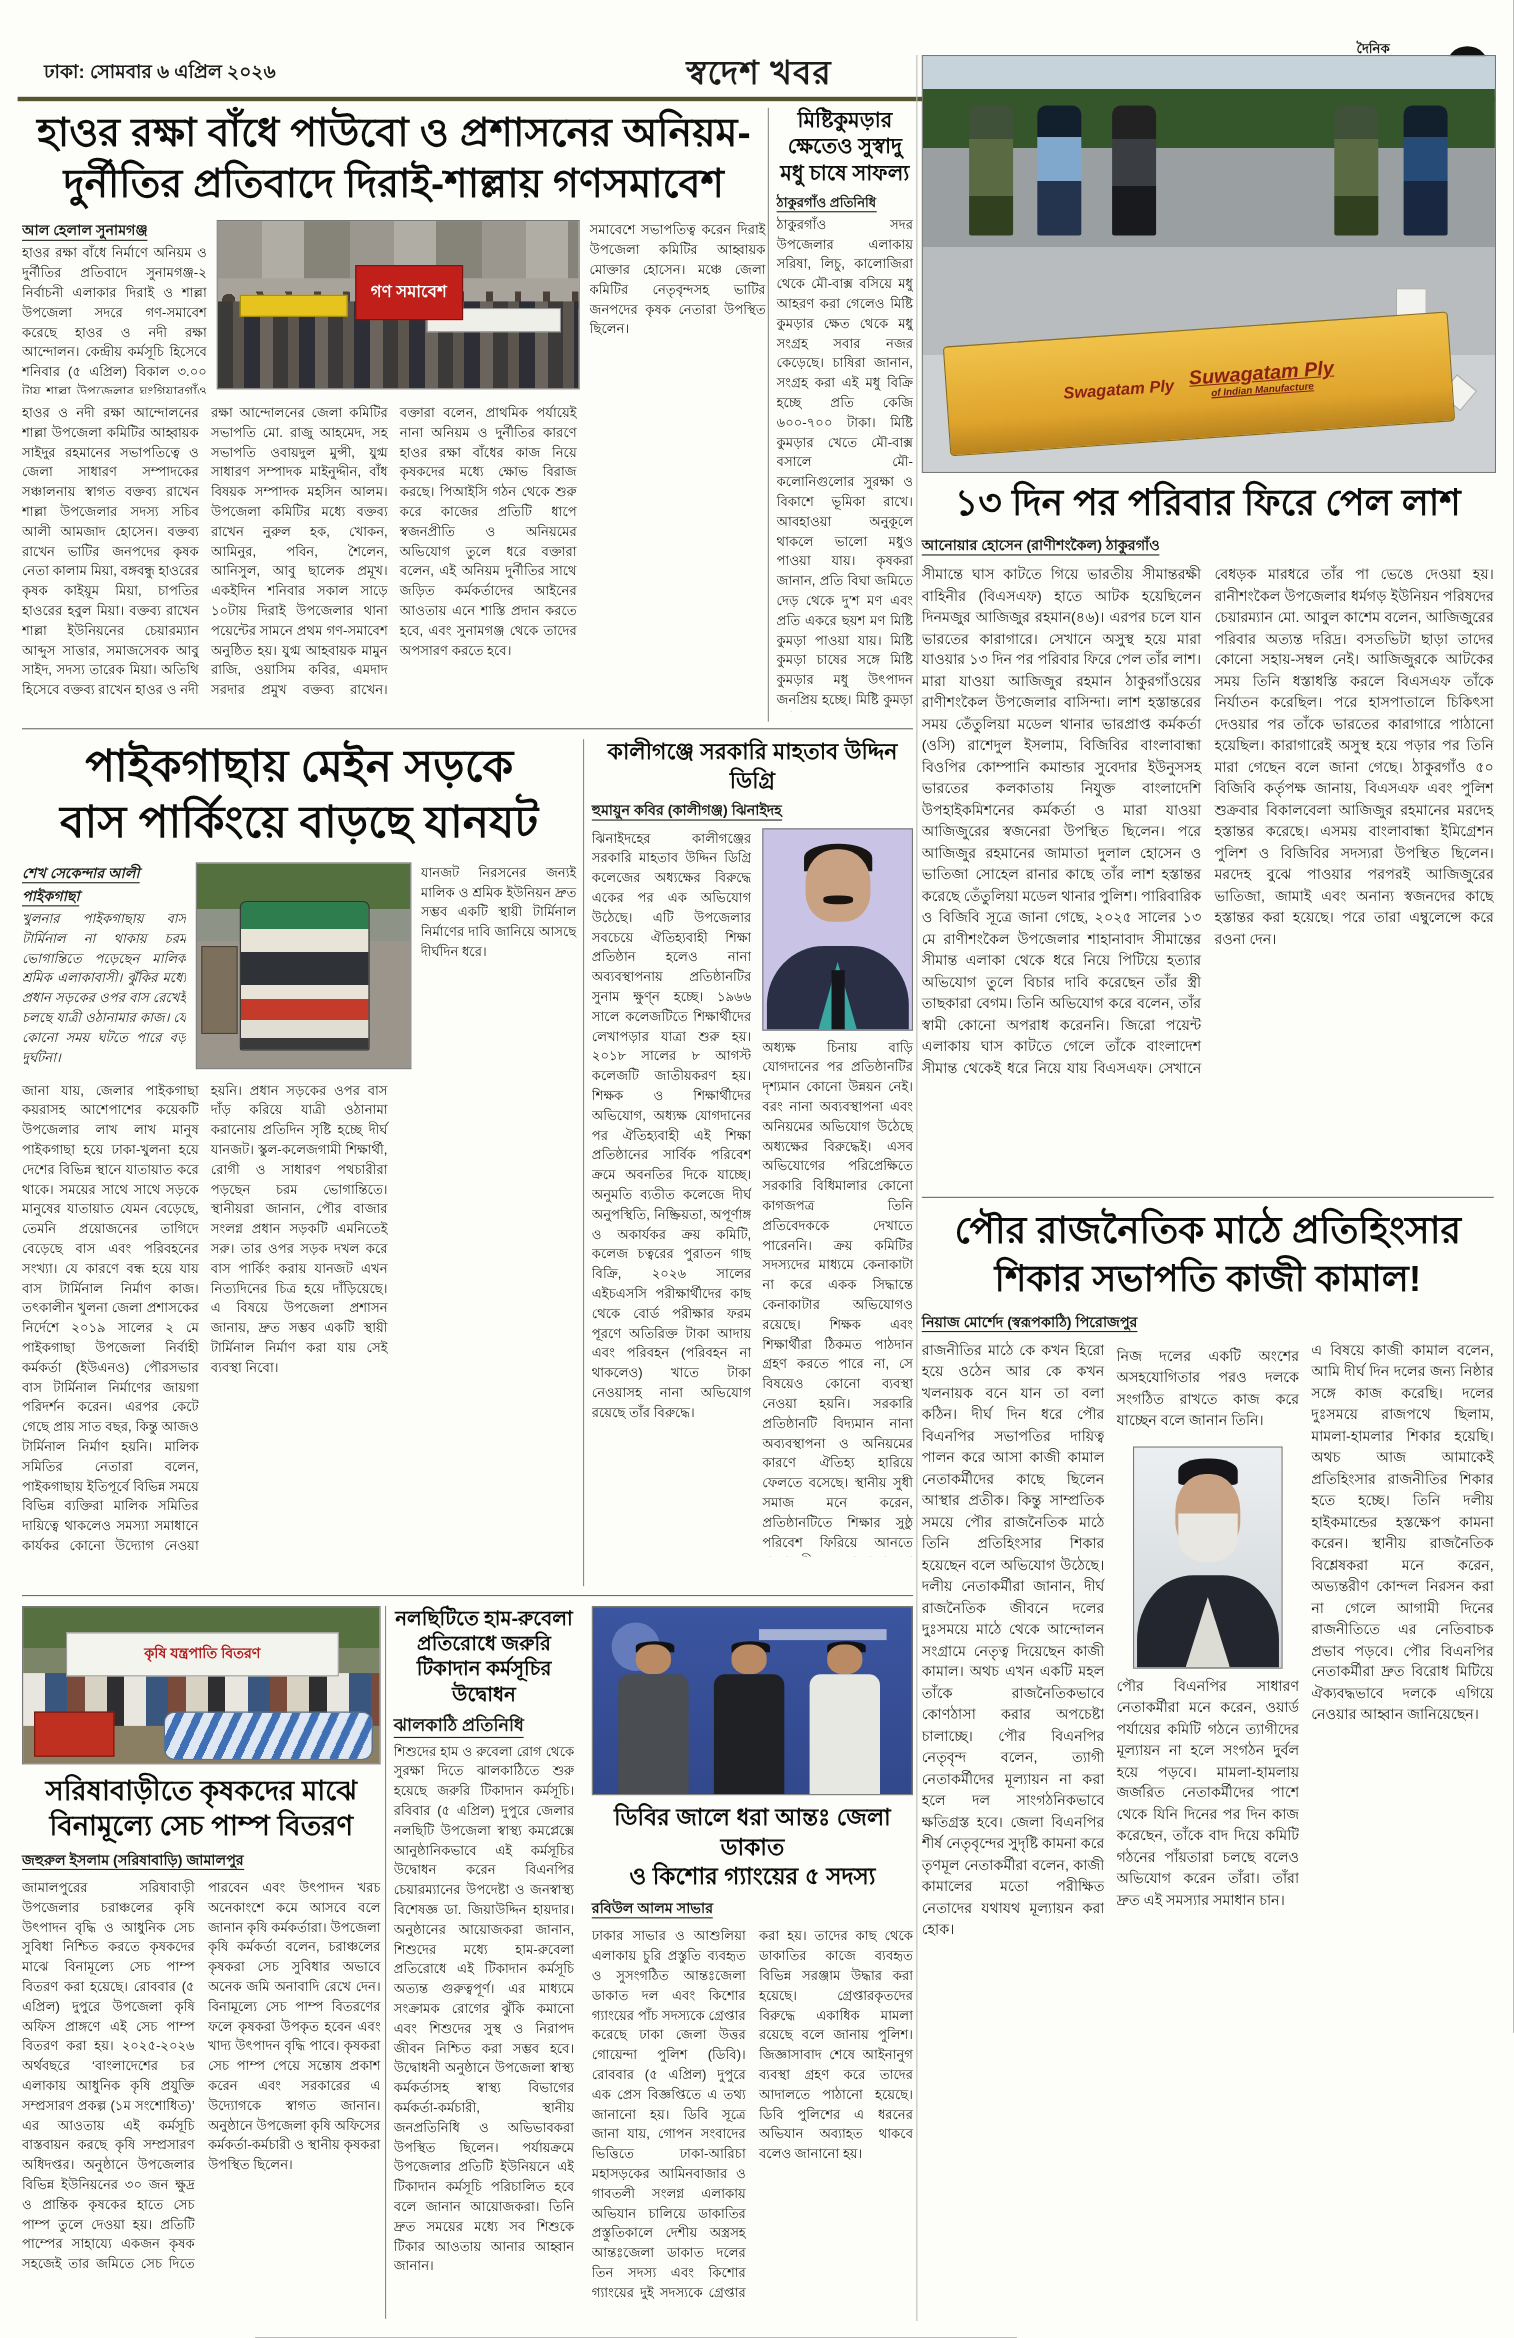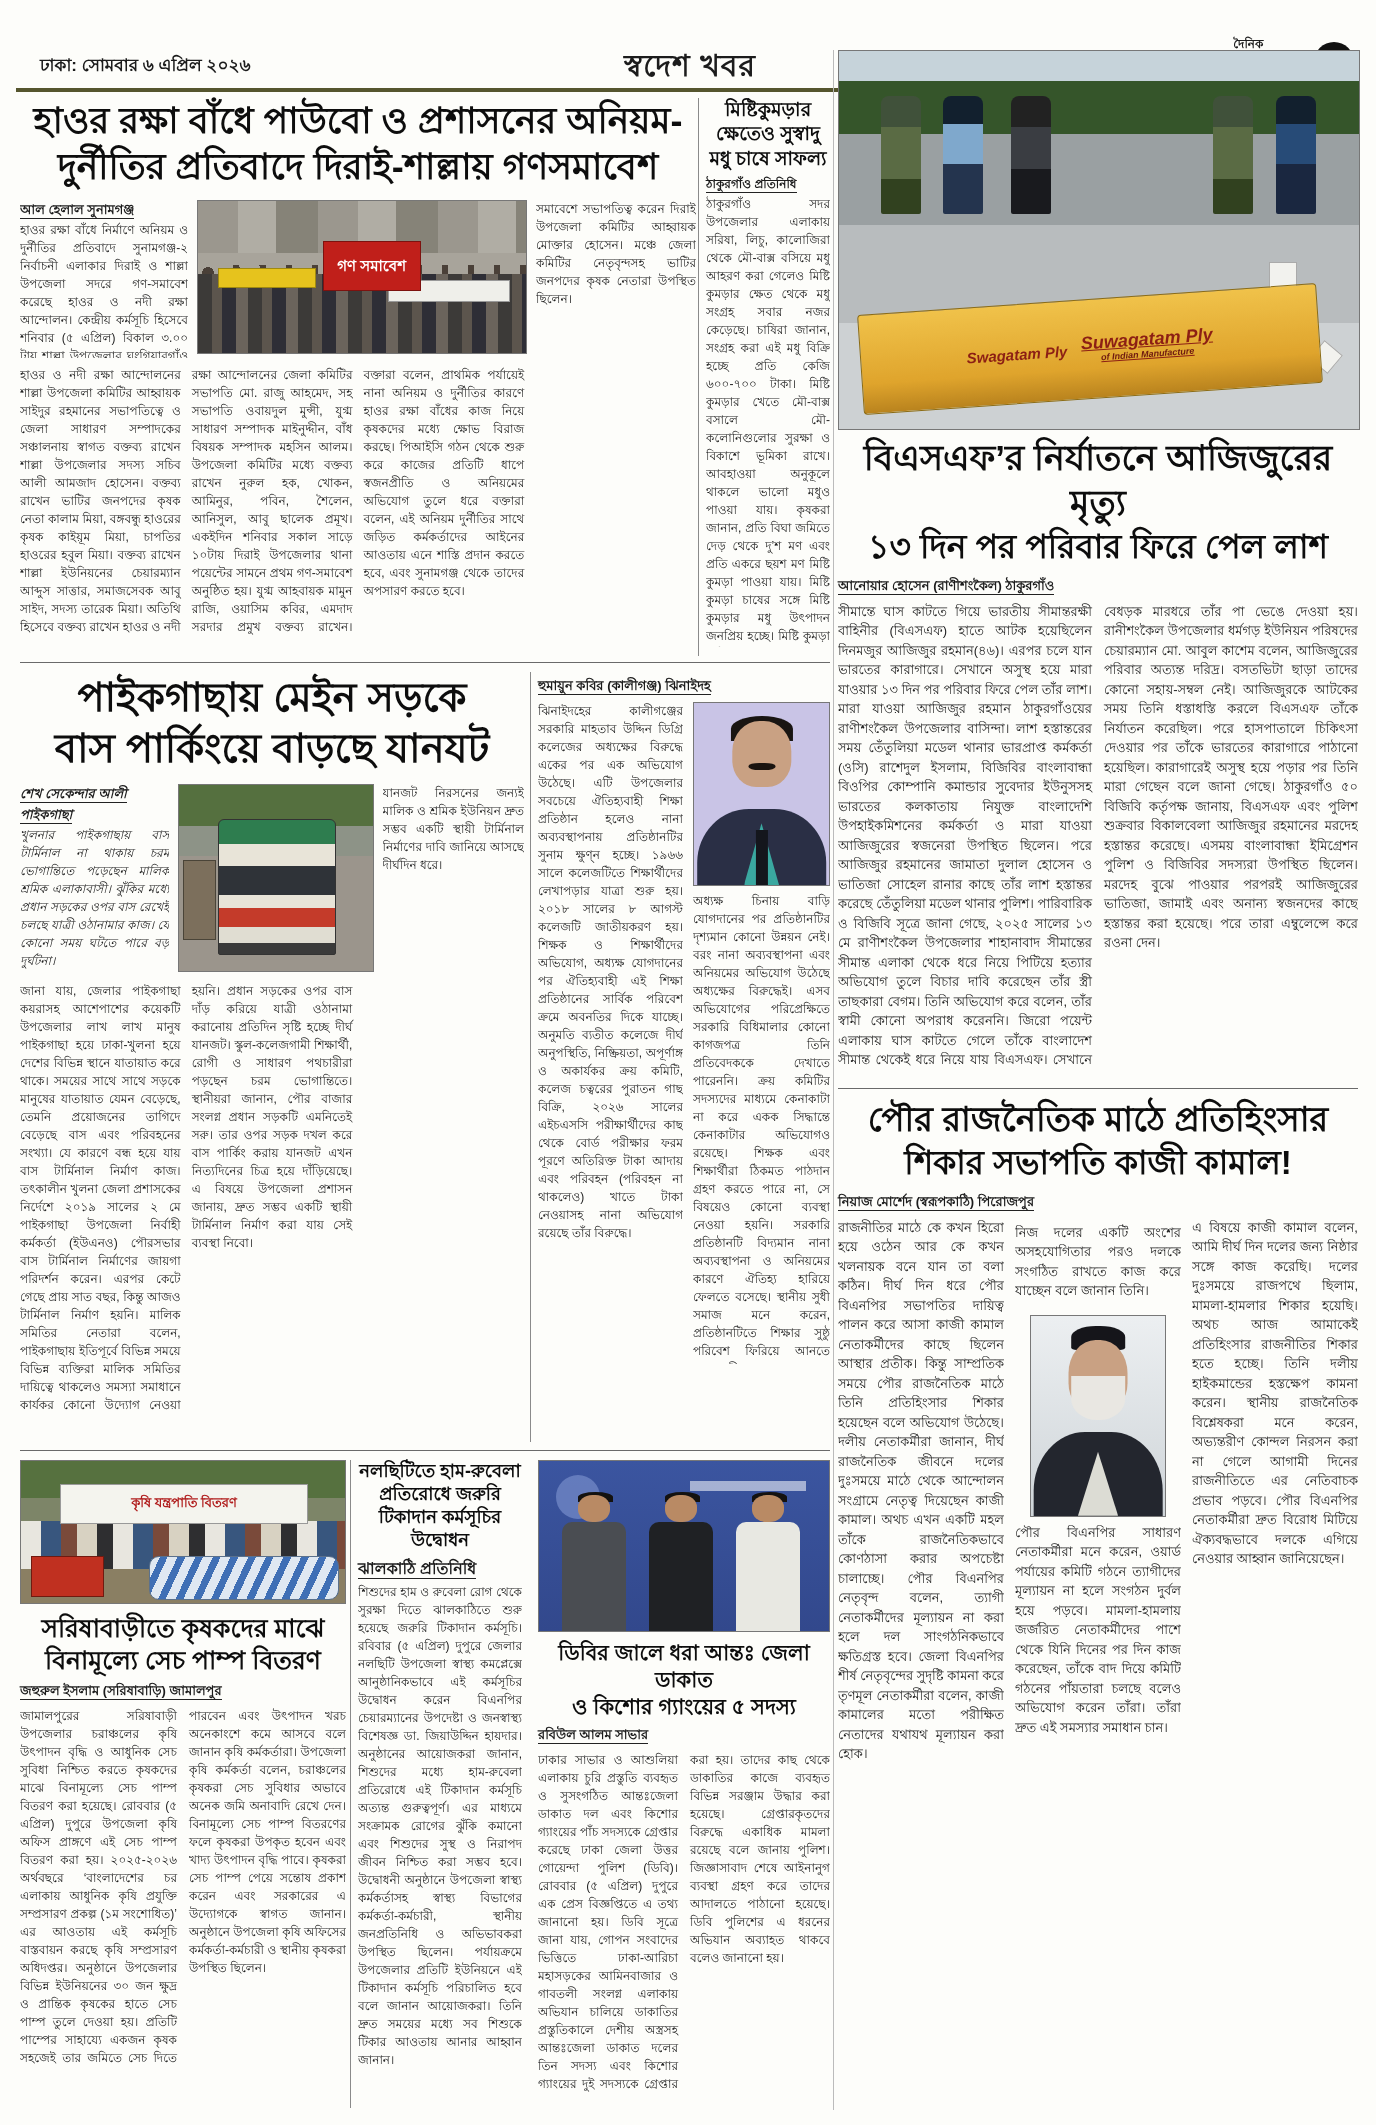--- a/index.html
+++ b/index.html
@@ -170,21 +170,20 @@
     <div class="paper" style="right:4%;bottom:16%;width:22px;height:22px;transform:rotate(40deg);"></div>
     <div class="box">
       <span class="lbl1">Swagatam Ply</span>
       <span class="lbl2">
         <span>Suwagatam Ply</span>
         <span class="lbl3">of Indian Manufacture</span>
       </span>
     </div>
   </div>
   <div class="abs" style="left:838px;top:436px;width:520px;">
-    <div class="hl" style="font-size:35px;">বিএসএফ’র নির্যাতনে আজিজুরের মৃত্যু</div>
     <div class="hl" style="font-size:33px;">১৩ দিন পর পরিবার ফিরে পেল লাশ</div>
     <div class="byline" style="margin-top:8px;"><span>আনোয়ার হোসেন (রাণীশংকৈল) ঠাকুরগাঁও</span></div>
     <div class="body-txt cols2" style="margin-top:5px;height:478px;font-size:13px;">সীমান্তে ঘাস কাটতে গিয়ে ভারতীয় সীমান্তরক্ষী বাহিনীর (বিএসএফ) হাতে আটক হয়েছিলেন দিনমজুর আজিজুর রহমান(৪৬)। এরপর চলে যান ভারতের কারাগারে। সেখানে অসুস্থ হয়ে মারা যাওয়ার ১৩ দিন পর পরিবার ফিরে পেল তাঁর লাশ। মারা যাওয়া আজিজুর রহমান ঠাকুরগাঁওয়ের রাণীশংকৈল উপজেলার বাসিন্দা। লাশ হস্তান্তরের সময় তেঁতুলিয়া মডেল থানার ভারপ্রাপ্ত কর্মকর্তা (ওসি) রাশেদুল ইসলাম, বিজিবির বাংলাবান্ধা বিওপির কোম্পানি কমান্ডার সুবেদার ইউনুসসহ ভারতের কলকাতায় নিযুক্ত বাংলাদেশি উপহাইকমিশনের কর্মকর্তা ও মারা যাওয়া আজিজুরের স্বজনেরা উপস্থিত ছিলেন। পরে আজিজুর রহমানের জামাতা দুলাল হোসেন ও ভাতিজা সোহেল রানার কাছে তাঁর লাশ হস্তান্তর করেছে তেঁতুলিয়া মডেল থানার পুলিশ। পারিবারিক ও বিজিবি সূত্রে জানা গেছে, ২০২৫ সালের ১৩ মে রাণীশংকৈল উপজেলার শাহানাবাদ সীমান্তের সীমান্ত এলাকা থেকে ধরে নিয়ে পিটিয়ে হত্যার অভিযোগ তুলে বিচার দাবি করেছেন তাঁর স্ত্রী তাছকারা বেগম। তিনি অভিযোগ করে বলেন, তাঁর স্বামী কোনো অপরাধ করেননি। জিরো পয়েন্ট এলাকায় ঘাস কাটতে গেলে তাঁকে বাংলাদেশ সীমান্ত থেকেই ধরে নিয়ে যায় বিএসএফ। সেখানে বেধড়ক মারধরে তাঁর পা ভেঙে দেওয়া হয়। রানীশংকৈল উপজেলার ধর্মগড় ইউনিয়ন পরিষদের চেয়ারম্যান মো. আবুল কাশেম বলেন, আজিজুরের পরিবার অত্যন্ত দরিদ্র। বসতভিটা ছাড়া তাদের কোনো সহায়-সম্বল নেই। আজিজুরকে আটকের সময় তিনি ধস্তাধস্তি করলে বিএসএফ তাঁকে নির্যাতন করেছিল। পরে হাসপাতালে চিকিৎসা দেওয়ার পর তাঁকে ভারতের কারাগারে পাঠানো হয়েছিল। কারাগারেই অসুস্থ হয়ে পড়ার পর তিনি মারা গেছেন বলে জানা গেছে। ঠাকুরগাঁও ৫০ বিজিবি কর্তৃপক্ষ জানায়, বিএসএফ এবং পুলিশ শুক্রবার বিকালবেলা আজিজুর রহমানের মরদেহ হস্তান্তর করেছে। এসময় বাংলাবান্ধা ইমিগ্রেশন পুলিশ ও বিজিবির সদস্যরা উপস্থিত ছিলেন। মরদেহ বুঝে পাওয়ার পরপরই আজিজুরের ভাতিজা, জামাই এবং অনান্য স্বজনদের কাছে হস্তান্তর করা হয়েছে। পরে তারা এম্বুলেন্সে করে রওনা দেন।</div>
   </div>
 
   <div class="abs hline" style="left:20px;top:662px;width:810px;"></div>
 
   <div class="abs" style="left:20px;top:672px;width:504px;">
     <div class="hl" style="font-size:40px;">পাইকগাছায় মেইন সড়কে</div>
     <div class="hl" style="font-size:40px;">বাস পার্কিংয়ে বাড়ছে যানযট</div>
@@ -200,20 +199,21 @@
       <div style="width:142px;overflow:hidden;">
         <div class="body-txt" style="height:190px;">যানজট নিরসনের জন্যই মালিক ও শ্রমিক ইউনিয়ন দ্রুত সম্ভব একটি স্থায়ী টার্মিনাল নির্মাণের দাবি জানিয়ে আসছে দীর্ঘদিন ধরে।</div>
       </div>
     </div>
     <div class="body-txt cols3" style="margin-top:8px;height:434px;">জানা যায়, জেলার পাইকগাছা কয়রাসহ আশেপাশের কয়েকটি উপজেলার লাখ লাখ মানুষ পাইকগাছা হয়ে ঢাকা-খুলনা হয়ে দেশের বিভিন্ন স্থানে যাতায়াত করে থাকে। সময়ের সাথে সাথে সড়কে মানুষের যাতায়াত যেমন বেড়েছে, তেমনি প্রয়োজনের তাগিদে বেড়েছে বাস এবং পরিবহনের সংখ্যা। যে কারণে বন্ধ হয়ে যায় বাস টার্মিনাল নির্মাণ কাজ। তৎকালীন খুলনা জেলা প্রশাসকের নির্দেশে ২০১৯ সালের ২ মে পাইকগাছা উপজেলা নির্বাহী কর্মকর্তা (ইউএনও) পৌরসভার বাস টার্মিনাল নির্মাণের জায়গা পরিদর্শন করেন। এরপর কেটে গেছে প্রায় সাত বছর, কিন্তু আজও টার্মিনাল নির্মাণ হয়নি। মালিক সমিতির নেতারা বলেন, পাইকগাছায় ইতিপূর্বে বিভিন্ন সময়ে বিভিন্ন ব্যক্তিরা মালিক সমিতির দায়িত্বে থাকলেও সমস্যা সমাধানে কার্যকর কোনো উদ্যোগ নেওয়া হয়নি। প্রধান সড়কের ওপর বাস দাঁড় করিয়ে যাত্রী ওঠানামা করানোয় প্রতিদিন সৃষ্টি হচ্ছে দীর্ঘ যানজট। স্কুল-কলেজগামী শিক্ষার্থী, রোগী ও সাধারণ পথচারীরা পড়ছেন চরম ভোগান্তিতে। স্থানীয়রা জানান, পৌর বাজার সংলগ্ন প্রধান সড়কটি এমনিতেই সরু। তার ওপর সড়ক দখল করে বাস পার্কিং করায় যানজট এখন নিত্যদিনের চিত্র হয়ে দাঁড়িয়েছে। এ বিষয়ে উপজেলা প্রশাসন জানায়, দ্রুত সম্ভব একটি স্থায়ী টার্মিনাল নির্মাণ করা যায় সেই ব্যবস্থা নিবো।</div>
   </div>
 
   <div class="abs vline" style="left:530px;top:672px;height:770px;"></div>
 
   <div class="abs" style="left:538px;top:672px;width:292px;">
+    <div class="hl" style="font-size:20px;">কালীগঞ্জে সরকারি মাহতাব উদ্দিন ডিগ্রি</div>
     <div class="byline" style="margin-top:4px;"><span>হুমায়ুন কবির (কালীগঞ্জ) ঝিনাইদহ</span></div>
     <div style="display:flex;gap:10px;margin-top:5px;">
       <div class="body-txt" style="width:145px;height:660px;">ঝিনাইদহের কালীগঞ্জের সরকারি মাহতাব উদ্দিন ডিগ্রি কলেজের অধ্যক্ষের বিরুদ্ধে একের পর এক অভিযোগ উঠেছে। এটি উপজেলার সবচেয়ে ঐতিহ্যবাহী শিক্ষা প্রতিষ্ঠান হলেও নানা অব্যবস্থাপনায় প্রতিষ্ঠানটির সুনাম ক্ষুণ্ন হচ্ছে। ১৯৬৬ সালে কলেজটিতে শিক্ষার্থীদের লেখাপড়ার যাত্রা শুরু হয়। ২০১৮ সালের ৮ আগস্ট কলেজটি জাতীয়করণ হয়। শিক্ষক ও শিক্ষার্থীদের অভিযোগ, অধ্যক্ষ যোগদানের পর ঐতিহ্যবাহী এই শিক্ষা প্রতিষ্ঠানের সার্বিক পরিবেশ ক্রমে অবনতির দিকে যাচ্ছে। অনুমতি ব্যতীত কলেজে দীর্ঘ অনুপস্থিতি, নিষ্ক্রিয়তা, অপূর্ণাঙ্গ ও অকার্যকর ক্রয় কমিটি, কলেজ চত্বরের পুরাতন গাছ বিক্রি, ২০২৬ সালের এইচএসসি পরীক্ষার্থীদের কাছ থেকে বোর্ড পরীক্ষার ফরম পূরণে অতিরিক্ত টাকা আদায় এবং পরিবহন (পরিবহন না থাকলেও) খাতে টাকা নেওয়াসহ নানা অভিযোগ রয়েছে তাঁর বিরুদ্ধে।</div>
       <div style="width:137px;">
         <div class="photo portrait ph-principal" style="width:135px;height:182px;">
           <div class="hair"></div>
           <div class="head"></div>
           <div class="mou"></div>
           <div class="body"></div>
           <div class="shirt"></div>

